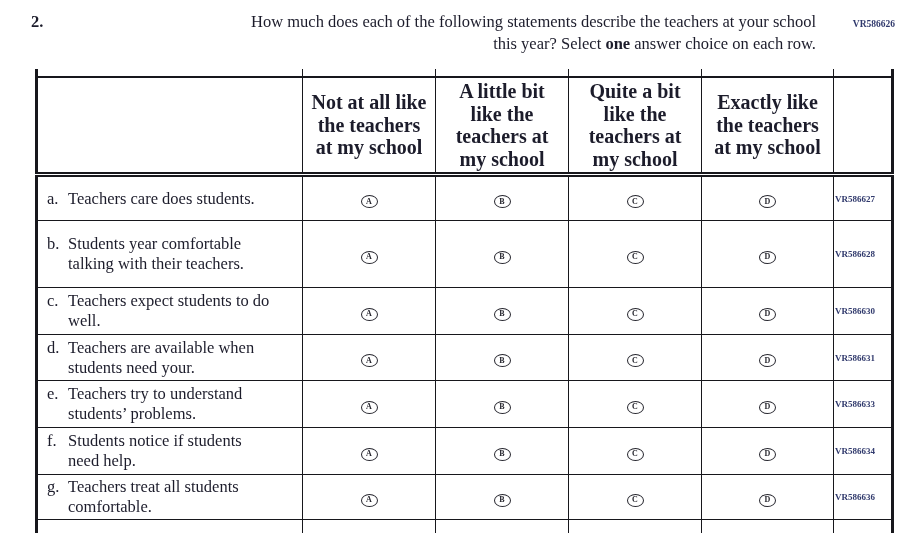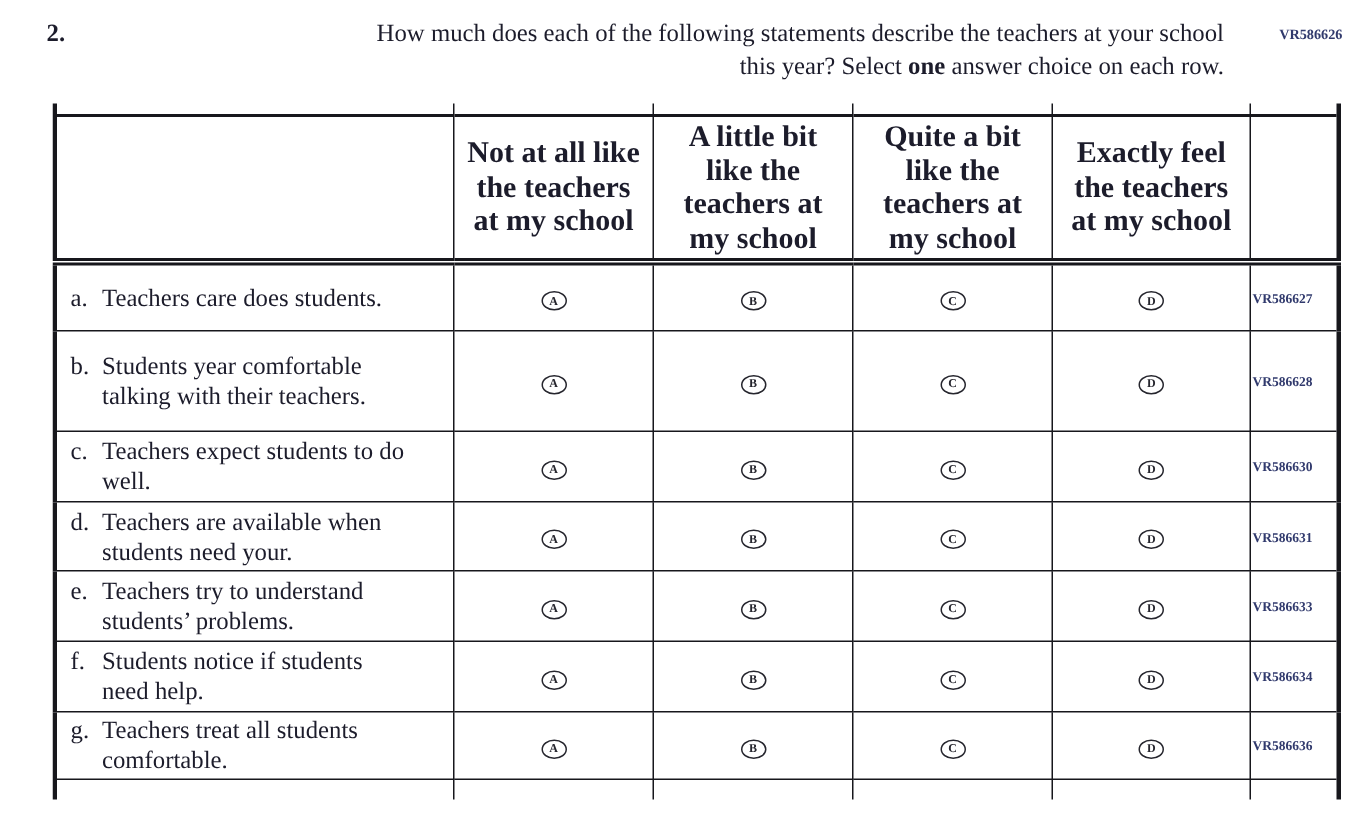--- a/index.html
+++ b/index.html
@@ -127,21 +127,21 @@
           <td></td>
           <td></td>
           <td class="edge-r"></td>
   </tr>
 
   <tr class="header-row" style="height:89px">
     <th class="edge-l"></th>
     <th>Not at all like the teachers at my school</th>
     <th>A little bit like the teachers at my school</th>
     <th>Quite a bit like the teachers at my school</th>
-    <th>Exactly feel the teachers at my school</th>
+    <th>Exactly like the teachers at my school</th>
     <th class="edge-r"></th>
   </tr>
 
   <tr style="height:46px">
     <td class="stmt edge-l">
       <div class="stmt-grid">
         <span>a.</span>
         <span>Teachers care does students.</span>
       </div>
     </td>

